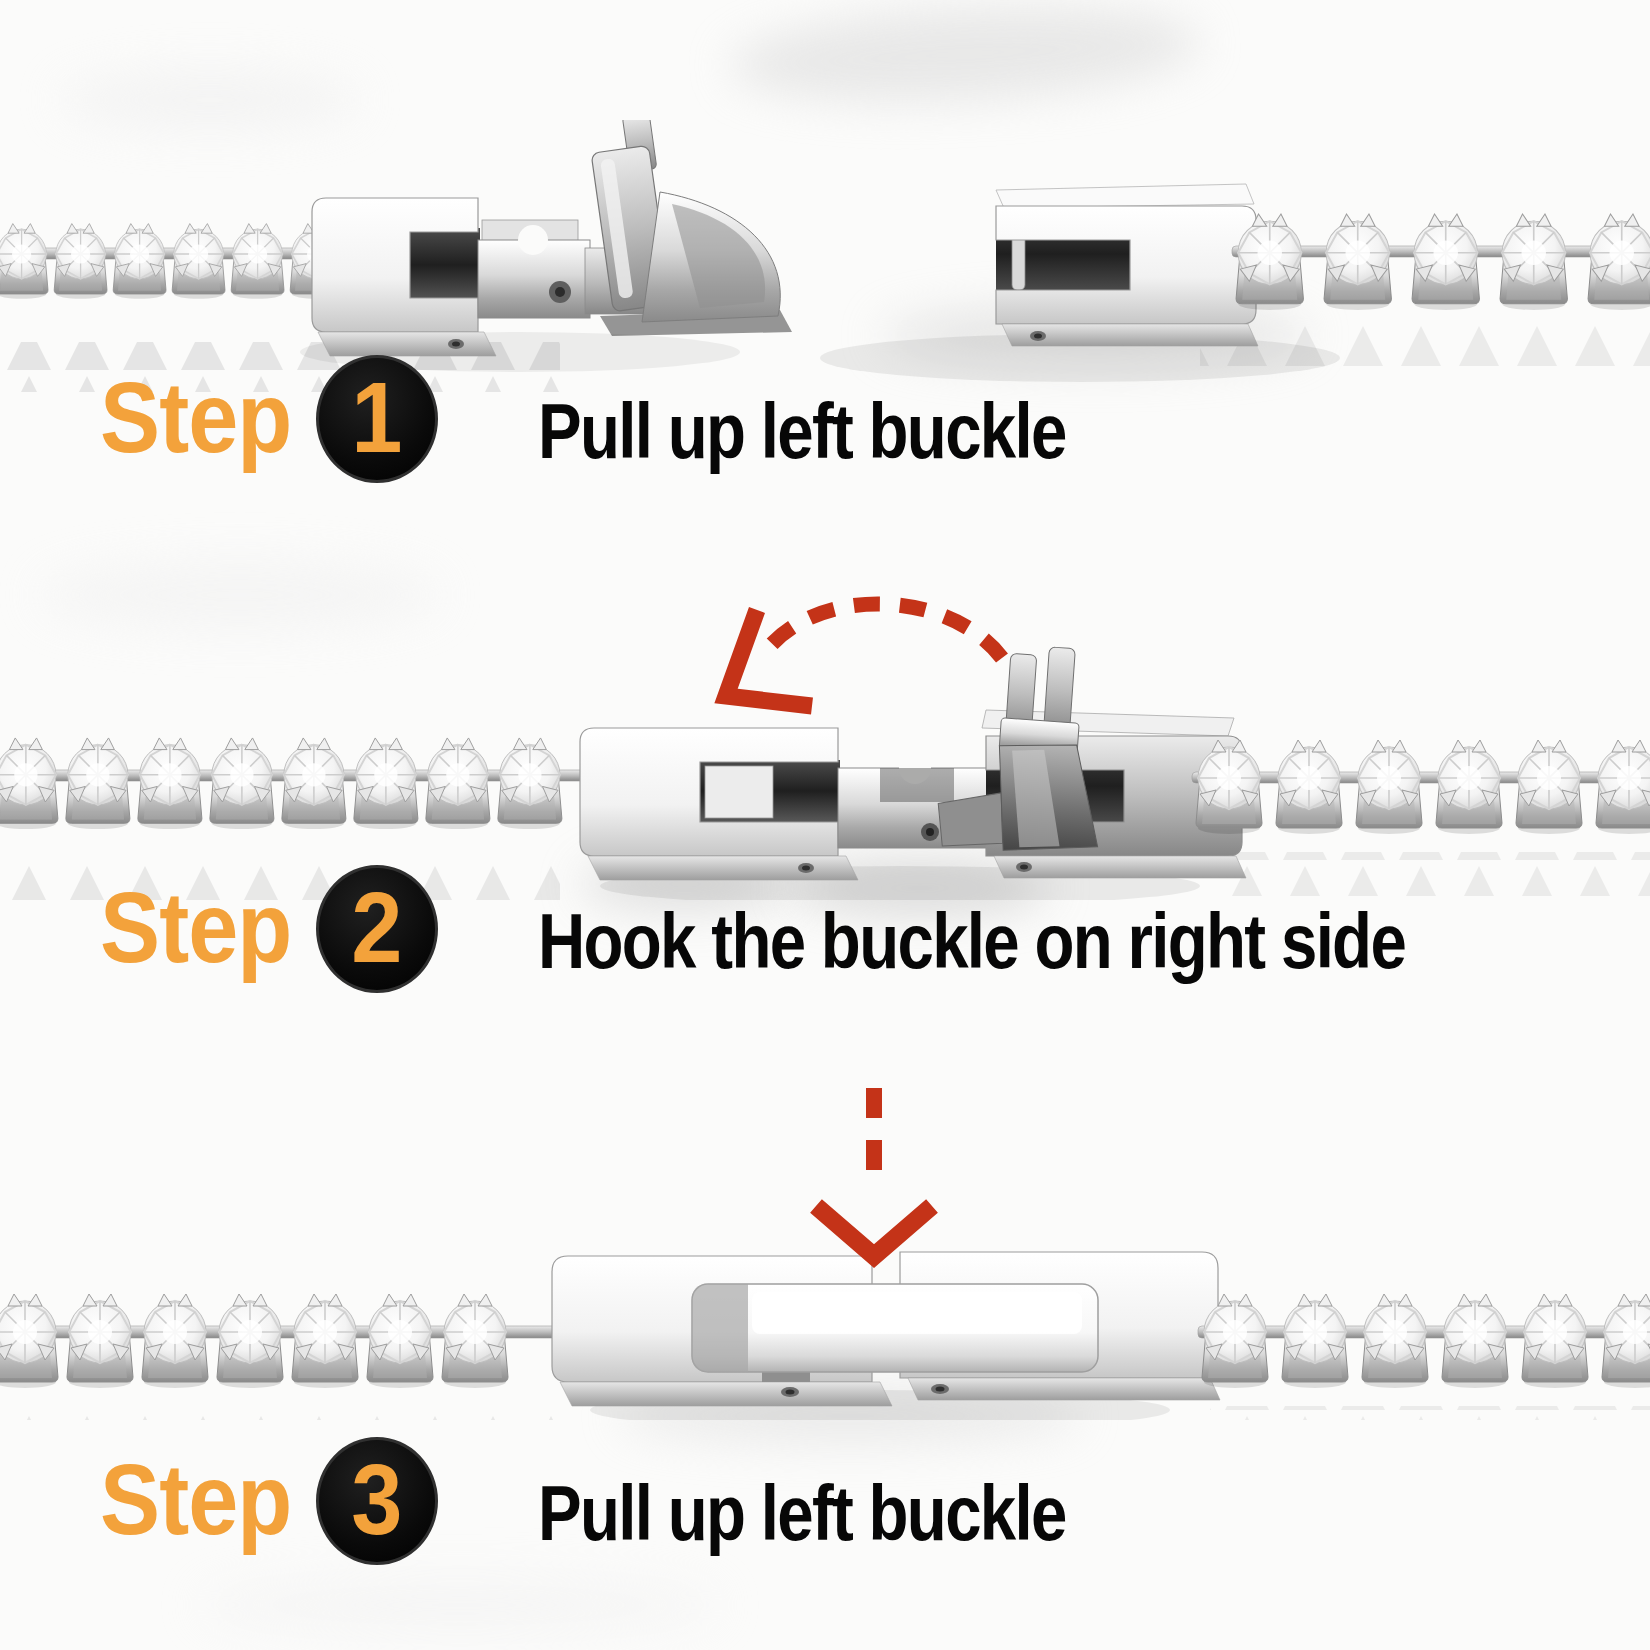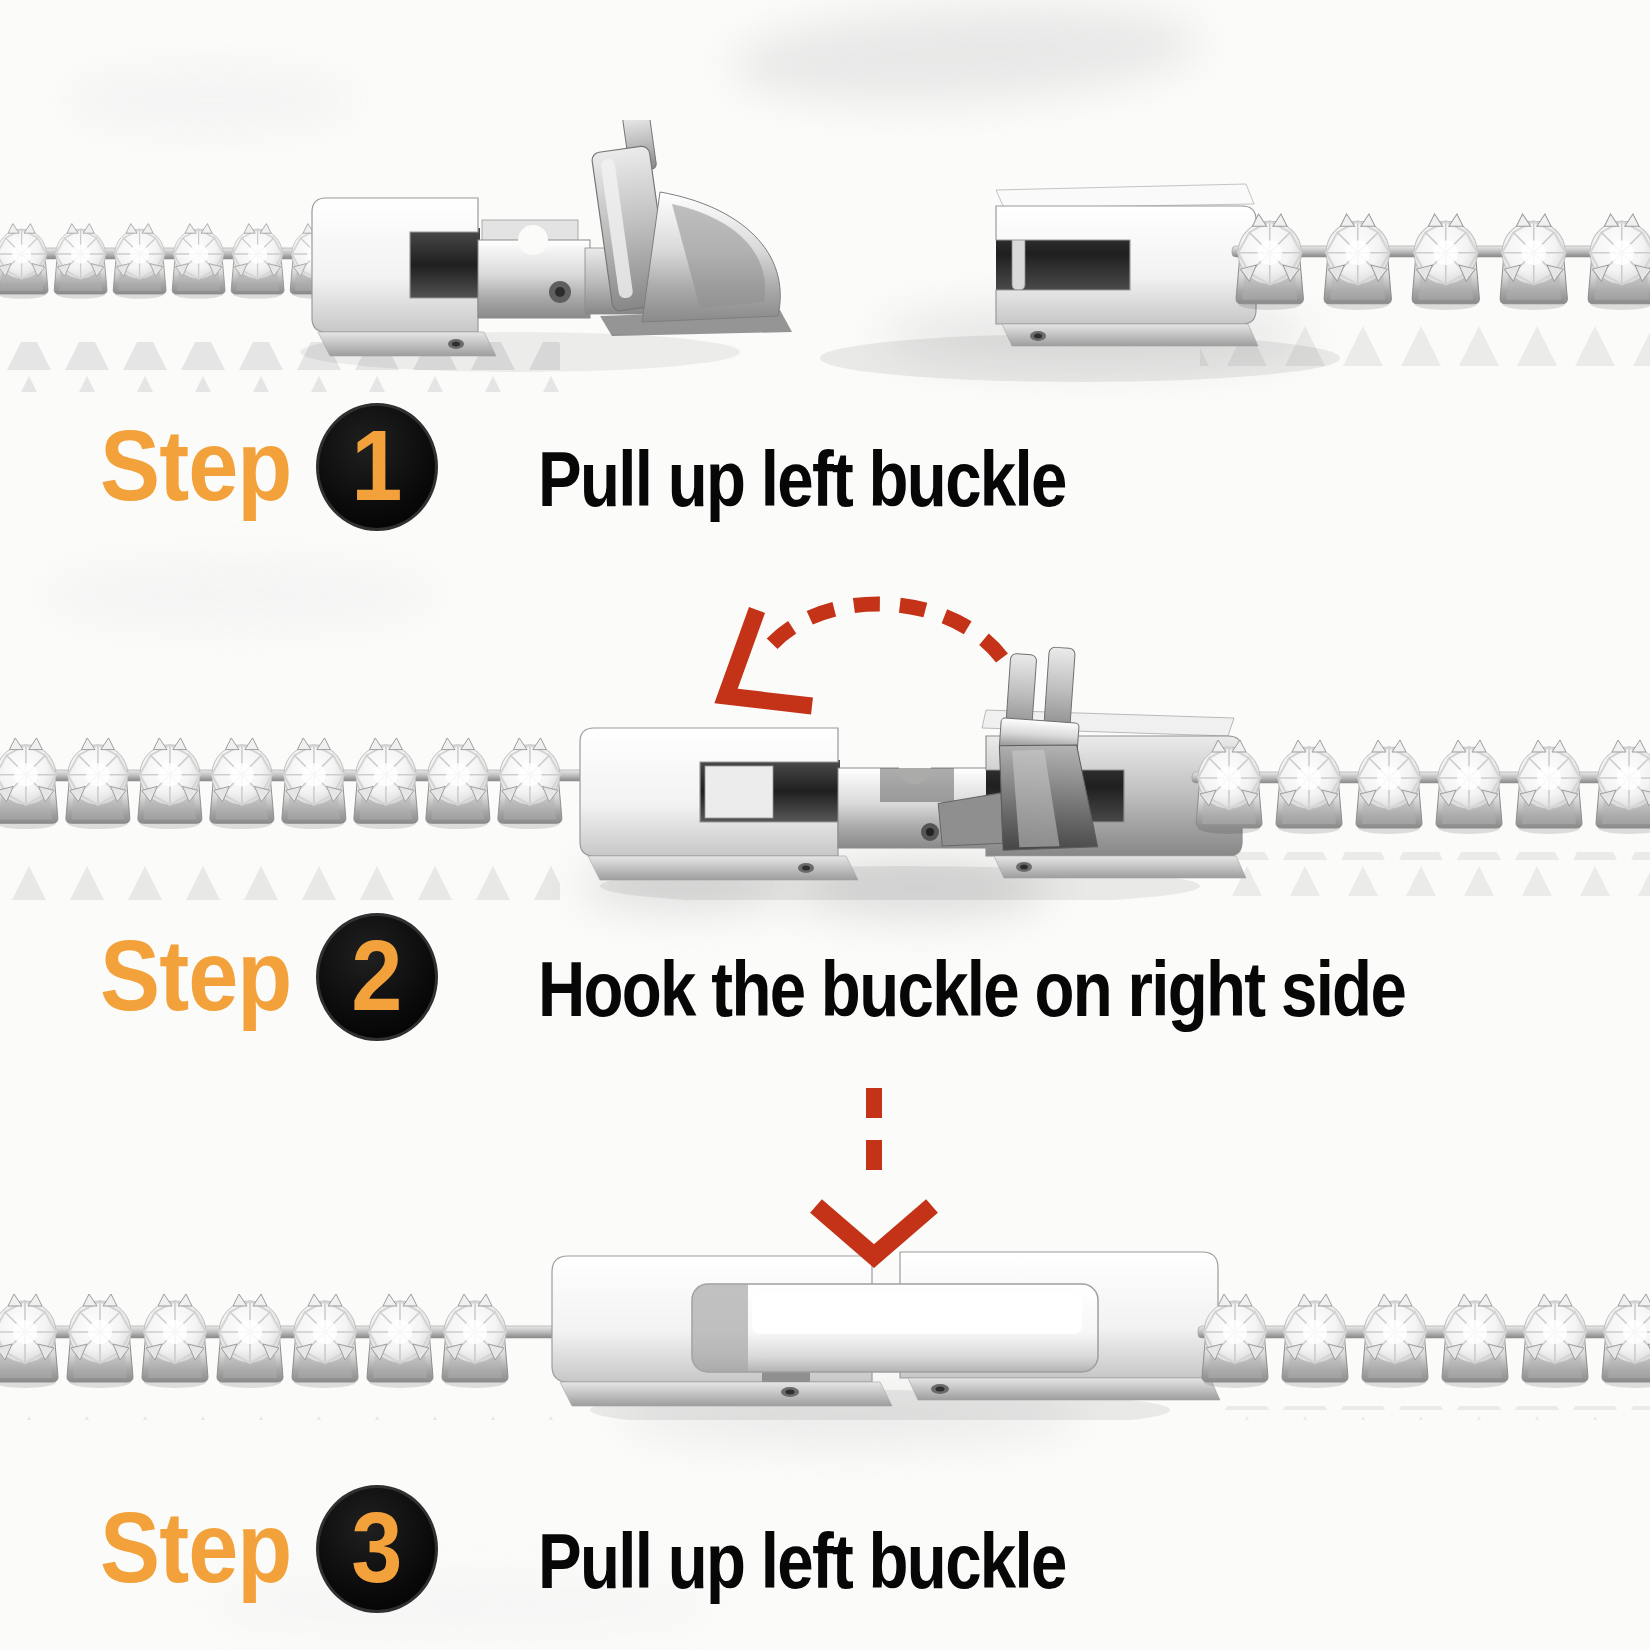--- a/index.html
+++ b/index.html
@@ -3,21 +3,21 @@
 <meta charset="utf-8">
 <style>
   html,body{margin:0;padding:0;}
   body{
     width:1650px;height:1650px;position:relative;overflow:hidden;
     background:#fbfbfa;
     font-family:"Liberation Sans","DejaVu Sans",sans-serif;
   }
   .blob{position:absolute;border-radius:50%;filter:blur(22px);pointer-events:none;}
   .photo{position:absolute;left:0;width:1650px;}
-  .step-row{position:absolute;left:0;width:1650px;height:132px;margin-top:48px;}
+  .step-row{position:absolute;left:0;width:1650px;height:132px;}
   .step-word{
     position:absolute;left:100px;top:12px;line-height:1;
     font-weight:700;font-size:100px;color:#F3A23B;letter-spacing:-1px;
     transform:scaleX(.9);transform-origin:left top;white-space:nowrap;
   }
   .badge{
     position:absolute;left:316px;top:0;width:122px;height:128px;border-radius:50%;
     background:radial-gradient(circle at 42% 32%, #202020 0%, #0a0a0a 62%, #000 100%);
     border:3px solid #303030;box-sizing:border-box;
     display:flex;align-items:center;justify-content:center;

